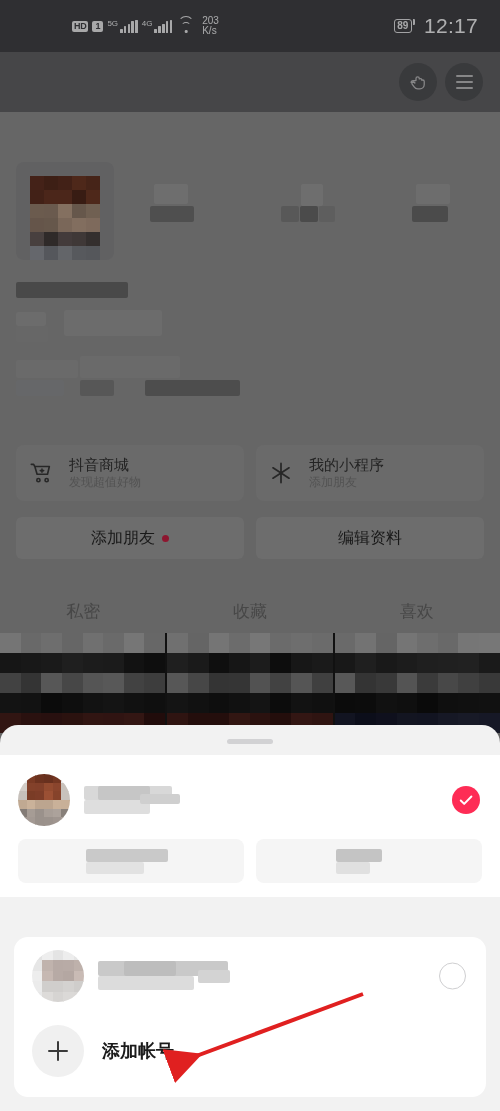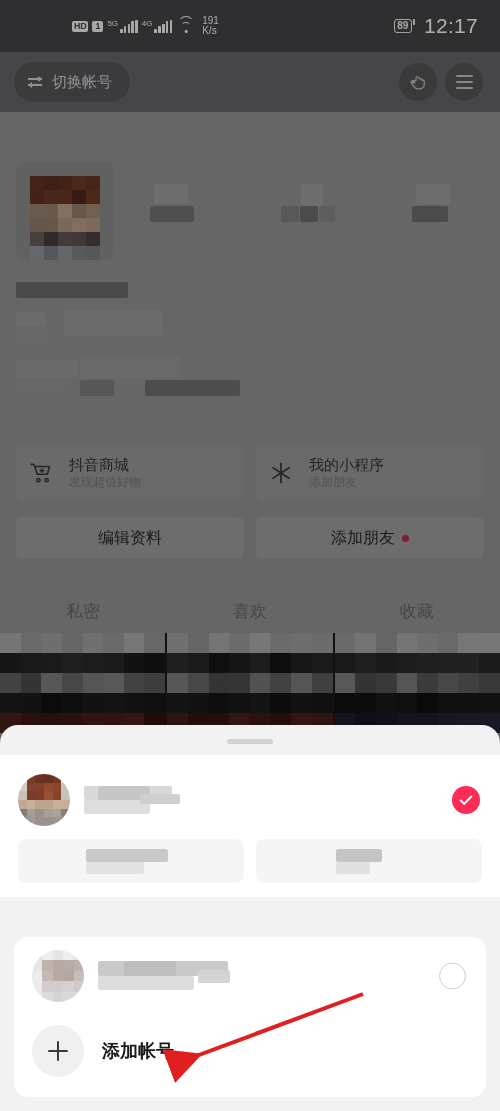--- a/index.html
+++ b/index.html
@@ -314,41 +314,34 @@
               <i></i>
               <i></i>
             </span>
         </span>
         <span class="wifi">
           <span class="arc a1"></span>
             <span class="arc a2"></span>
             <span class="dot"></span>
         </span>
         <span class="netspeed">
-          <span>191</span>
+          <span>203</span>
           <span>K/s</span>
         </span>
       </div>
       <div class="sb-right">
         <span class="battery">
           <span class="batt-body">89</span>
           <span class="batt-tip"></span>
         </span>
         <span class="clock">12:17</span>
       </div>
     </div>
 
     <div class="topnav">
-      <div class="switch-account">
-        <span class="swap-icon">
-            <i></i>
-            <i></i>
-          </span>
-        <span>切换帐号</span>
-      </div>
       <div class="nav-circle hand">
         <svg width="22" height="22" viewBox="0 0 24 24">
           <path d="M4.5 12.5c0-1.2 1-2.1 2.2-2.1h3.1V8.1c0-1 .8-1.8 1.8-1.8s1.8.8 1.8 1.8v.6c.3-.3.7-.5 1.2-.5.9 0 1.6.7 1.6 1.6v.3c.3-.2.6-.3 1-.3.9 0 1.6.7 1.6 1.6v3.4c0 2.6-2.1 4.7-4.7 4.7h-2.4c-1.6 0-3-.8-3.9-2.1l-2.2-3.2c-.5-.7-.3-1.6.4-2 .6-.4 1.4-.3 1.9.3l.6.8V12.5z" fill="none" stroke="#b9b9bb" stroke-width="1.4" stroke-linejoin="round"></path>
         </svg>
       </div>
       <div class="nav-circle menu">
         <span class="ham">
             <i></i>
             <i></i>
             <i></i>
@@ -465,33 +458,33 @@
           </span>
           <span class="entry-txt">
             <span class="entry-title">我的小程序</span>
             <span class="entry-sub">添加朋友</span>
           </span>
         </div>
       </div>
 
       <div class="action-row">
         <div class="action-btn">
-          <span>编辑资料</span>
-        </div>
-        <div class="action-btn">
           <span>添加朋友</span>
           <span class="reddot"></span>
         </div>
+        <div class="action-btn">
+          <span>编辑资料</span>
+        </div>
       </div>
     </div>
 
     <div class="tabs">
       <div class="tab">私密</div>
+      <div class="tab">收藏</div>
       <div class="tab">喜欢</div>
-      <div class="tab">收藏</div>
     </div>
 
     <div class="grid">
       <div class="cell" id="cell0">
           <span class="px" style="left: 0px; top: 0px; width: 21.225px; height: 20.6px; background: rgb(160, 160, 160);"></span>
           <span class="px" style="left: 20.625px; top: 0px; width: 21.225px; height: 20.6px; background: rgb(143, 143, 143);"></span>
           <span class="px" style="left: 41.25px; top: 0px; width: 21.225px; height: 20.6px; background: rgb(150, 150, 150);"></span>
           <span class="px" style="left: 61.875px; top: 0px; width: 21.225px; height: 20.6px; background: rgb(138, 138, 138);"></span>
           <span class="px" style="left: 82.5px; top: 0px; width: 21.225px; height: 20.6px; background: rgb(152, 152, 152);"></span>
           <span class="px" style="left: 103.125px; top: 0px; width: 21.225px; height: 20.6px; background: rgb(144, 144, 144);"></span>

